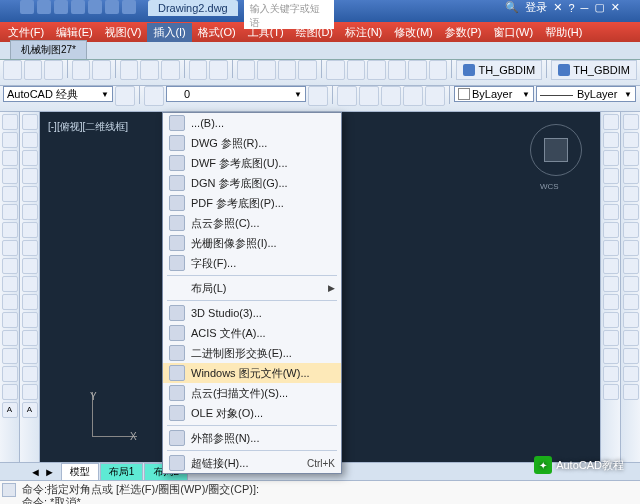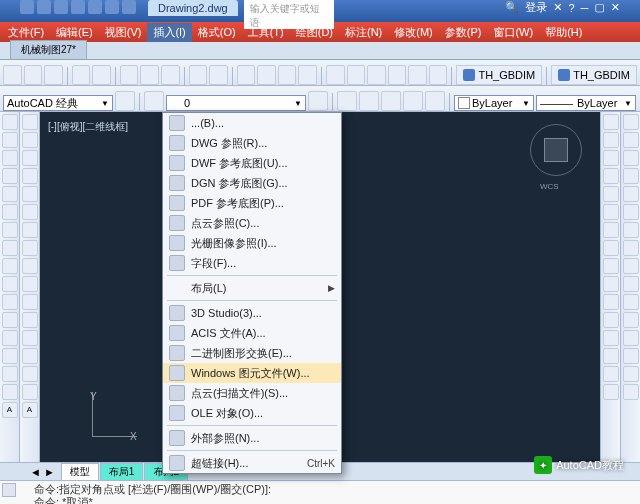--- a/index.html
+++ b/index.html
@@ -10,21 +10,21 @@
 .doc-tab{background:#c8dff5;color:#1a3a6a;padding:2px 10px;margin-left:12px;border-radius:3px 3px 0 0;font-size:11px}
 .search-box{background:#fff;color:#999;padding:2px 6px;margin-left:6px;font-size:10px;width:90px;height:29px}
 .title-right{margin-left:auto;display:flex;gap:6px;align-items:center;font-size:10px}
 .title-right span{cursor:pointer}
 .menubar{height:20px;background:linear-gradient(#e84c3d,#c0392b);display:flex;align-items:center;padding:0 2px;color:#fff}
 .menu-item{padding:2px 6px;font-size:11px;cursor:pointer}
 .menu-item.active{background:#4a6ea5}
 .tabrow{height:18px;background:#d6e2f0;display:flex;align-items:flex-end;padding-left:10px;border-bottom:1px solid #8aa}
 .tab{padding:2px 10px;background:#c0d0e5;margin-right:16px;font-size:10px;border:1px solid #9ab;border-bottom:none}
 .tab.active{background:#e8f0fa}
-.toolbar{height:26px;background:linear-gradient(#f0f4fa,#dce6f2);border-bottom:1px solid #a8b8d0;display:flex;align-items:flex-end;padding:0 3px;gap:2px}
+.toolbar{height:26px;background:linear-gradient(#f0f4fa,#dce6f2);border-bottom:1px solid #a8b8d0;display:flex;align-items:flex-start;padding:0 3px;gap:2px}
 .tb-btn{width:20px;height:20px;background:#e8eef8;border:1px solid #c0cde0;border-radius:2px;display:inline-flex;align-items:center;justify-content:center}
 .tb-sep{width:1px;height:18px;background:#a8b8d0;margin:0 2px}
 .combo{height:16px;background:#fff;border:1px solid #7a92b8;padding:0 3px;display:flex;align-items:center;font-size:10px}
 .combo .arr{margin-left:auto;font-size:8px}
 .th-btn{height:20px;background:#e8eef8;border:1px solid #c0cde0;padding:0 6px;display:flex;align-items:center;font-size:10px}
 .th-ico{width:12px;height:12px;background:#4a7ac5;margin-right:3px;border-radius:2px}
 .work-area{position:relative;height:350px;display:flex}
 .lpal{width:20px;background:linear-gradient(90deg,#f0f4fa,#dce6f2);border-right:1px solid #a8b8d0;display:flex;flex-direction:column;align-items:center;padding-top:2px;gap:2px}
 .lpal2{width:20px;background:linear-gradient(90deg,#f0f4fa,#dce6f2);border-right:1px solid #a8b8d0;display:flex;flex-direction:column;align-items:center;padding-top:2px;gap:2px}
 .rpal{width:20px;background:linear-gradient(90deg,#dce6f2,#f0f4fa);border-left:1px solid #a8b8d0;display:flex;flex-direction:column;align-items:center;padding-top:2px;gap:2px}
@@ -46,21 +46,21 @@
 .dd-ico{width:16px;height:16px;margin-right:6px;background:#d0d8e8;border:1px solid #a0b0c8;border-radius:2px;flex-shrink:0}
 .dd-txt{flex:1;font-size:11px;color:#222}
 .dd-sc{font-size:10px;color:#444;margin-left:6px}
 .dd-sep{height:1px;background:#c0cde0;margin:2px 4px}
 .dd-arrow{font-size:9px;color:#444}
 .btabs{height:18px;background:#d6e2f0;display:flex;align-items:center;padding-left:30px;border-top:1px solid #a8b8d0}
 .btab{padding:1px 8px;background:#5eead4;border:1px solid #a8b8d0;font-size:10px;margin-right:1px}
 .btab.active{background:#fff}
 .cmdline{height:28px;background:#f8f8f8;border-top:1px solid #a8b8d0;padding:2px 4px;font-size:10px;color:#333;line-height:13px;position:relative}
 .cmd-ico{position:absolute;left:2px;top:2px;width:14px;height:14px;background:#e0e6f0;border:1px solid #a8b8d0}
-.cmd-txt{margin-left:30px}
+.cmd-txt{margin-left:18px}
 .watermark{position:absolute;bottom:30px;right:16px;color:#fff;font-size:14px;text-shadow:0 0 4px rgba(0,0,0,.8);display:flex;align-items:center;gap:4px;z-index:50}
 .wm-ico{width:18px;height:18px;background:#1aad19;border-radius:3px;display:flex;align-items:center;justify-content:center;color:#fff;font-size:10px}
 .swatch{width:12px;height:12px;display:inline-block;margin-right:2px}
 </style>
 </head>
 <body>
 
 <div class="titlebar">
  <div class="qat">
   <div class="qat-btn"></div>

